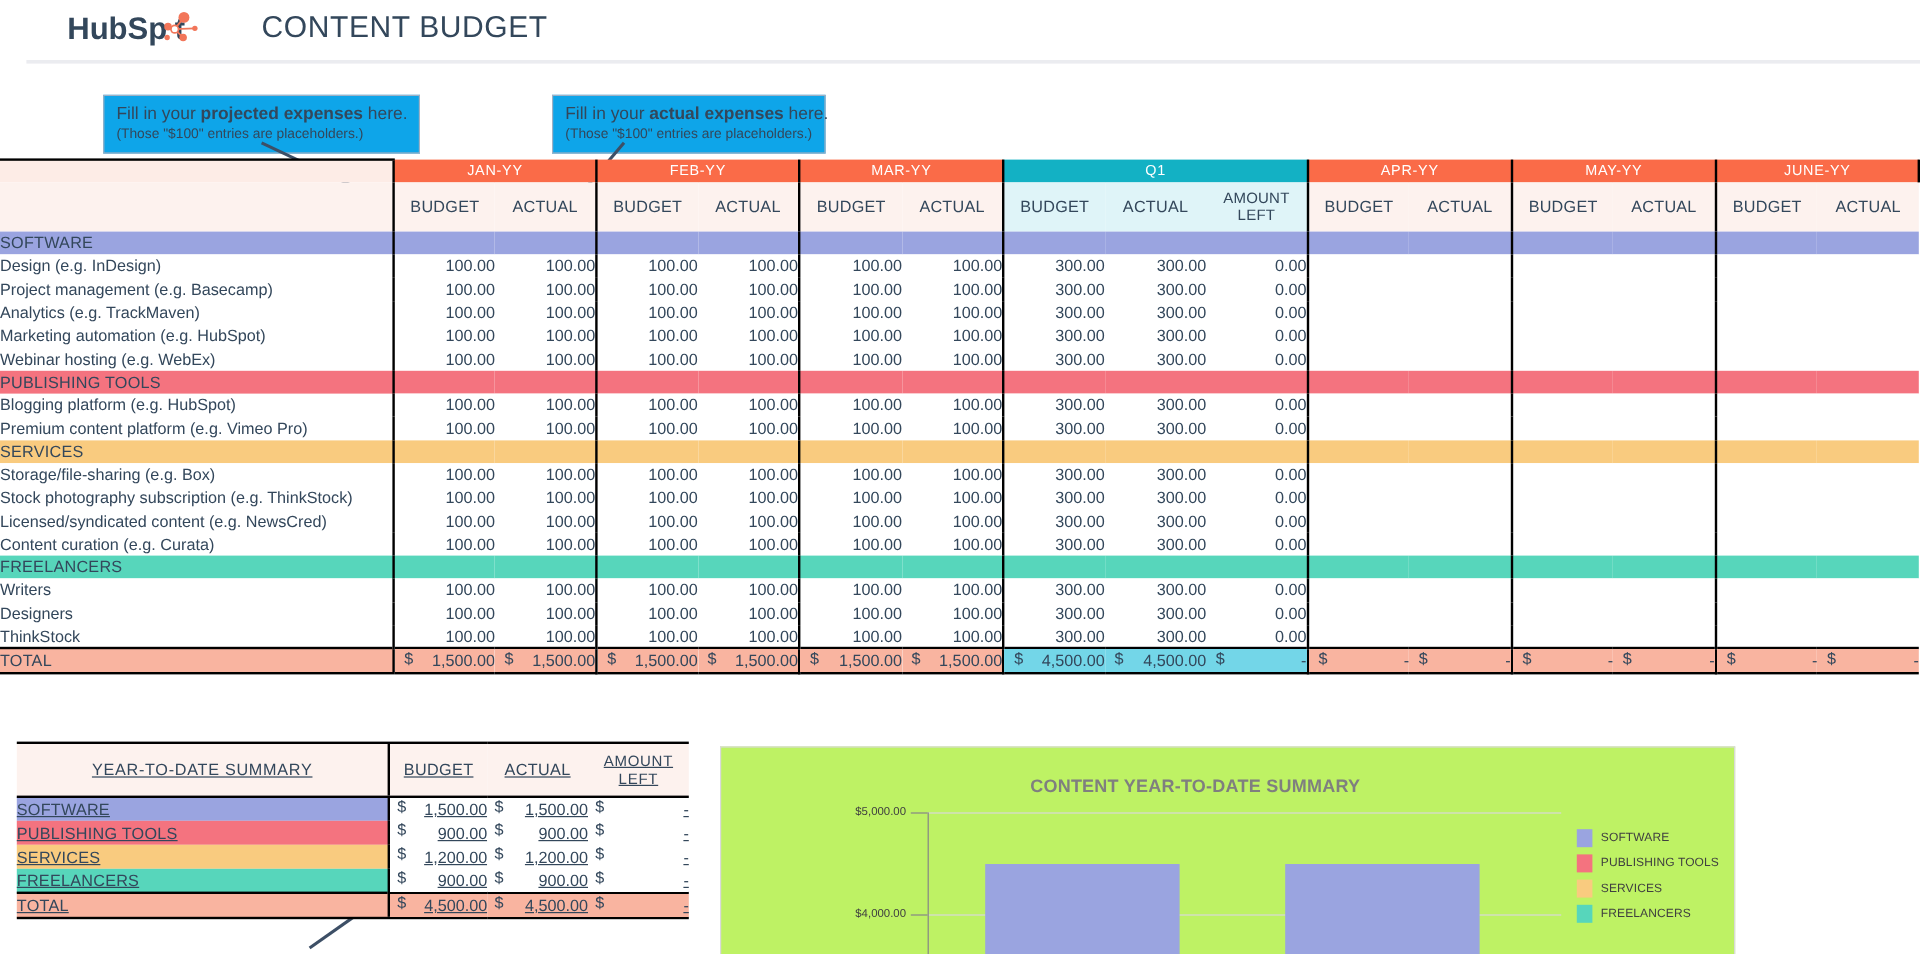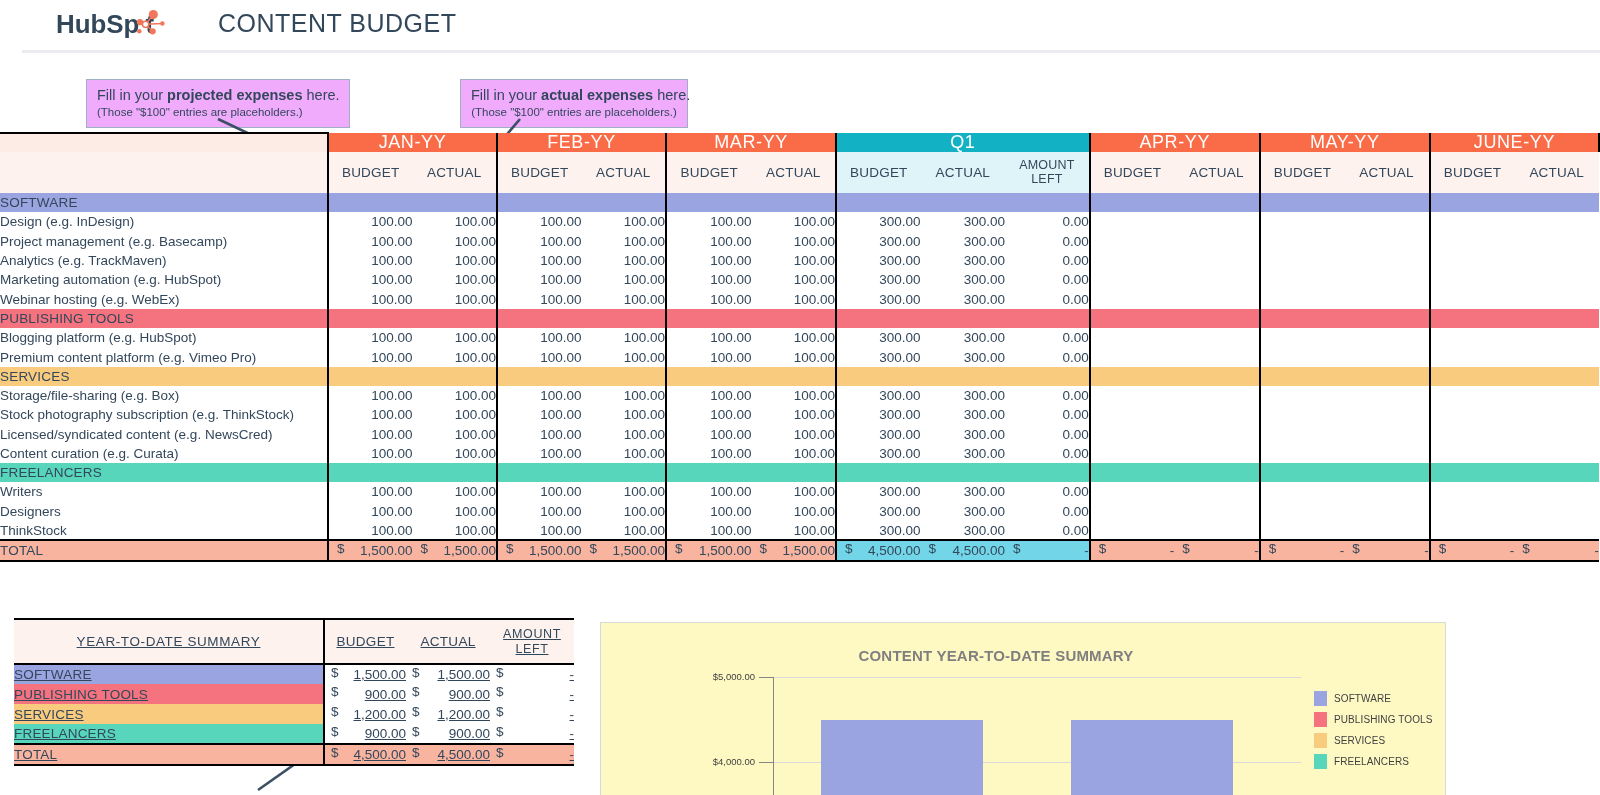--- a/index.html
+++ b/index.html
@@ -18,38 +18,38 @@
   .page-title {
     position:absolute; left:218px; top:9px;
     font-size:25px; letter-spacing:0.5px; color:#33475b;
     font-family:"Liberation Sans", sans-serif; font-weight:400;
     white-space:nowrap;
   }
   .header-rule { position:absolute; left:22px; top:50px; width:1578px; height:3px; background:#ebecf0; }
 
   
   .callout {
-    position:absolute; background:#f0abfc; border:1px solid #9fb0c4;
+    position:absolute; background:#0ea5e9; border:1px solid #9fb0c4;
     padding:6px 10px 7px 10px;
   }
   .callout .line1 { font-size:14.5px; color:#33475b; white-space:nowrap; line-height:1.25; }
   .callout .line1 b { font-weight:700; }
   .callout .line2 { font-size:11.5px; color:#33475b; white-space:nowrap; line-height:1.4; }
   .callout-1 { left:86px; top:79px; width:264px; }
   .callout-2 { left:460px; top:79px; width:228px;text-align:center; }
   .arrow-svg { position:absolute; left:0; top:0; width:1600px; height:795px; pointer-events:none; }
 
   
   .grid { position:absolute; left:0; top:132px; width:1600px; }
   table.g { border-collapse:collapse; table-layout:fixed; width:1600px; font-size:13.5px; color:#33475b; }
   table.g td, table.g th { padding:0; margin:0; font-weight:400; }
 
   .hdr-month {
     background:#fa6b48; color:#ffffff; text-align:center;
-    font-size:18px; letter-spacing:0.6px; height:19px; line-height:19px;
+    font-size:12px; letter-spacing:0.6px; height:19px; line-height:19px;
     border-left:2px solid #000; border-right:2px solid #000;
   }
   .hdr-month.q { background:#13b1c4; color:#ffffff; }
   .hdr-blank-top { background:#fdece6; border-top:2px solid #000; }
   .hdr-sub {
     background:#fdf2ee; text-align:center; font-size:13.5px; color:#33475b;
     height:41px; vertical-align:middle; letter-spacing:0.2px;
   }
   .hdr-sub.q { background:#dff4f8; }
   .hdr-sub.amtleft { font-size:12.5px; line-height:1.1; }
@@ -86,21 +86,21 @@
   .y-row td { height:20px; font-size:13.5px; }
   .y-cat { padding-left:6px; letter-spacing:0.2px; }
   .y-num { position:relative; text-align:right; padding-right:12px; background:#fff; }
   .y-num .dol { position:absolute; left:6px; top:0; }
   .y-total td { height:21px; background:#f9b4a0; border-top:2px solid #000; border-bottom:2px solid #000; }
   .y-total .y-num { background:#f9b4a0; }
 
   
   .chart-panel {
     position:absolute; left:600px; top:622px; width:846px; height:173px;
-    background:#fef9c3; border:1px solid #d9d9d9; border-bottom:none;
+    background:#bef264; border:1px solid #d9d9d9; border-bottom:none;
     overflow:hidden;
   }
   .chart-title {
     position:absolute; left:0; top:24px; width:790px; text-align:center;
     font-size:15px; font-weight:700; color:#7f7f7f; letter-spacing:0.2px;
   }
   .chart-plot { position:absolute; left:0; top:0; width:846px; height:173px; }
   .axis-label { position:absolute; font-size:9.5px; color:#404040; text-align:right; white-space:nowrap; }
   .gridline { position:absolute; height:1px; background:#d9d9d9; }
   .tickmark { position:absolute; height:1px; background:#868686; }

